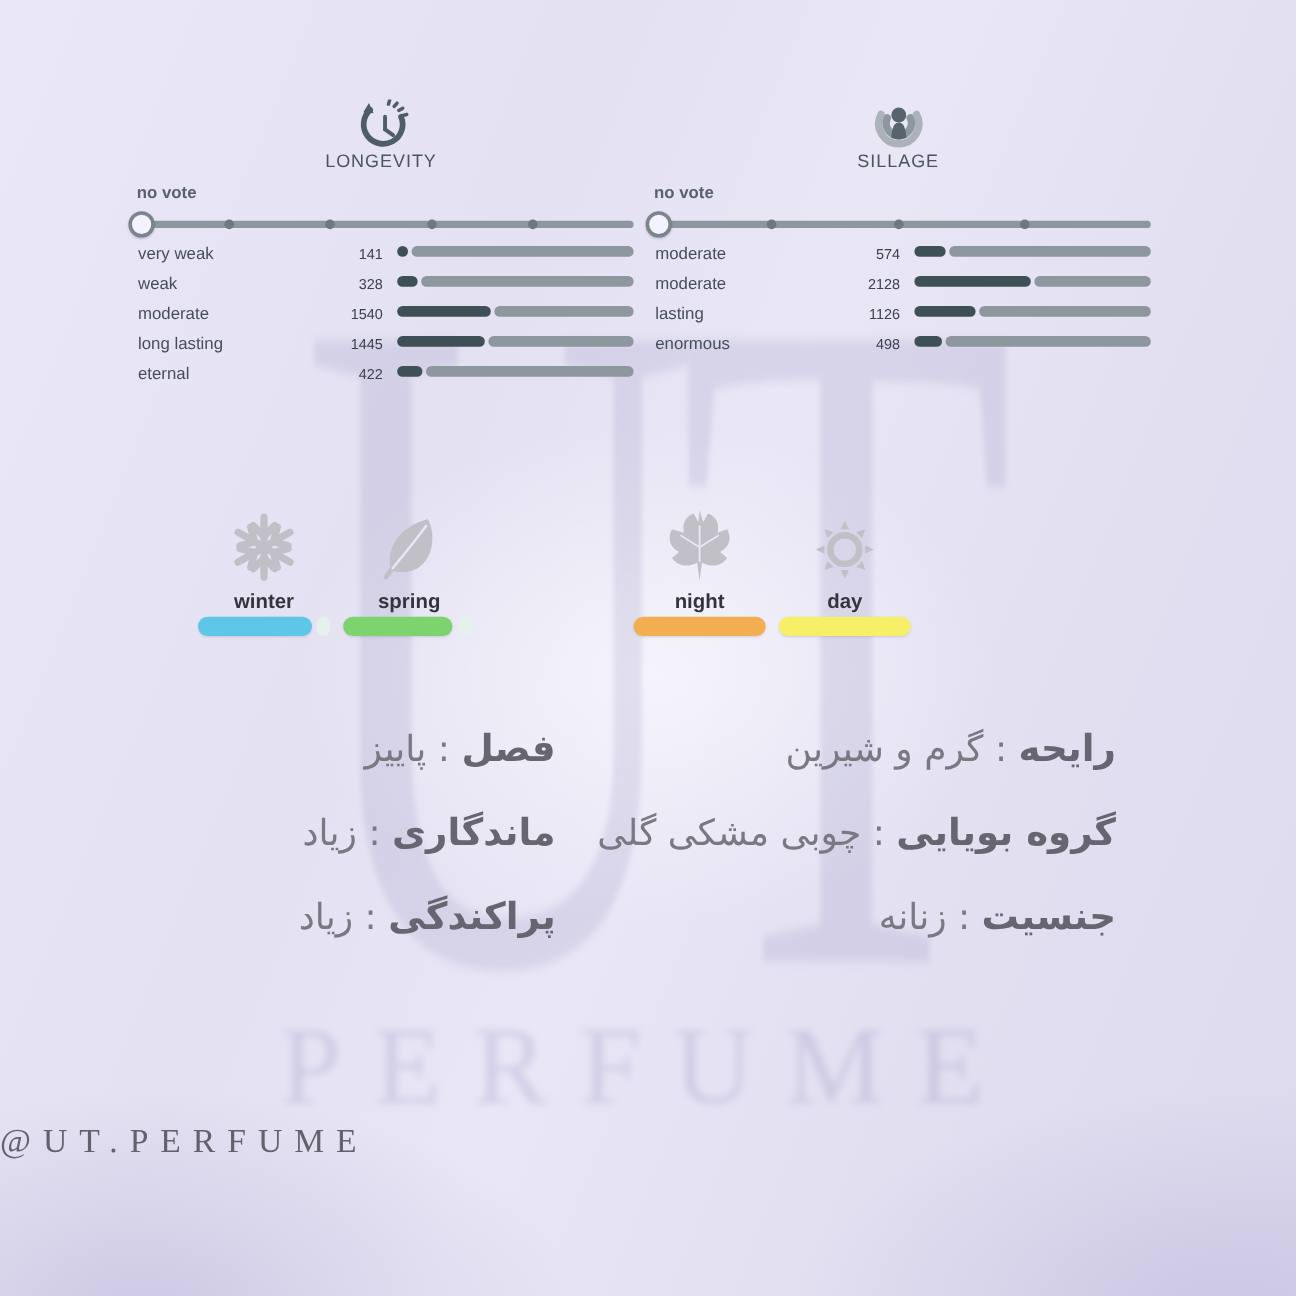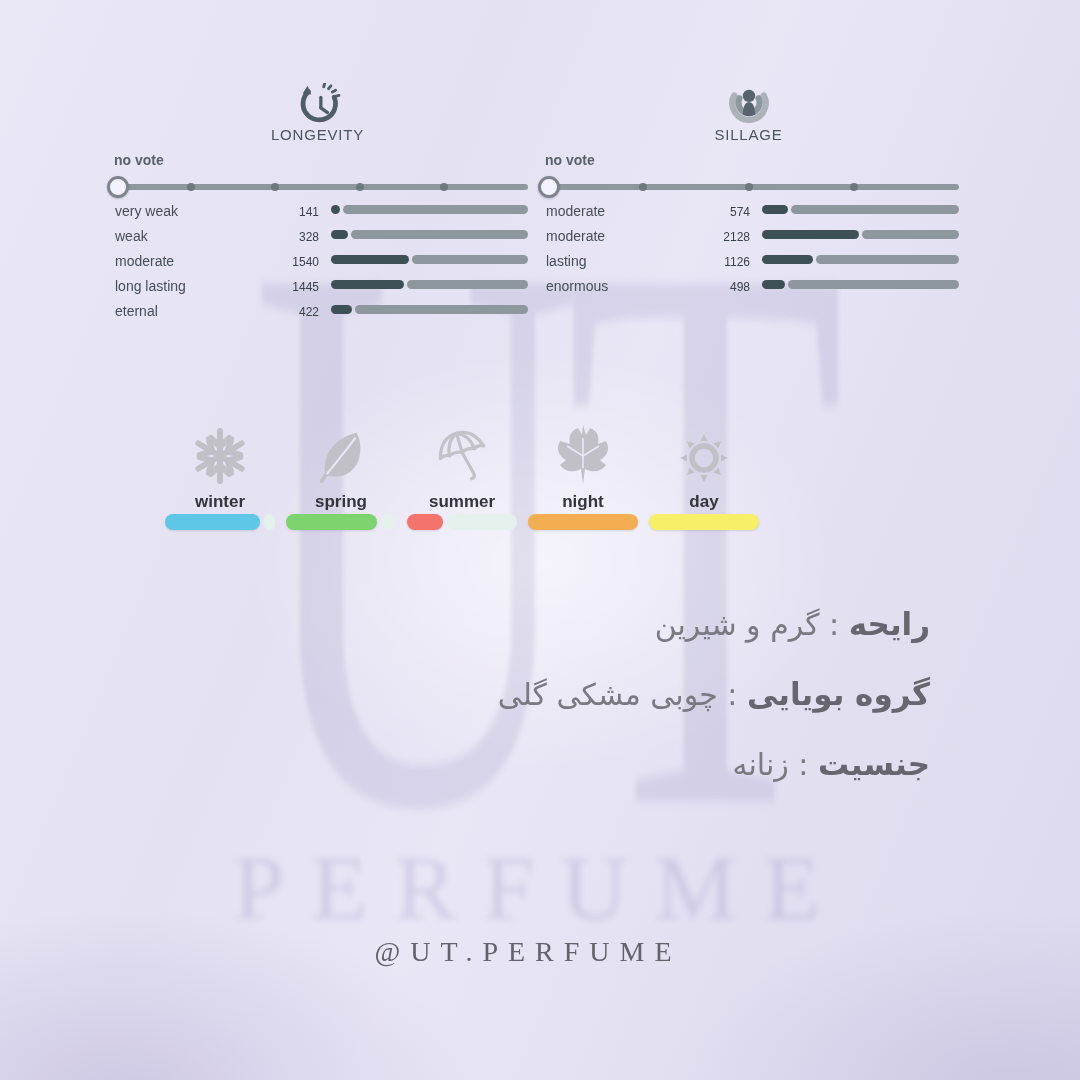--- a/index.html
+++ b/index.html
@@ -55,21 +55,21 @@
   .season-fill{height:16px;border-radius:8px;box-shadow:0 1px 2px rgba(90,90,120,.18);}
   .season-rest{flex:1;height:16px;border-radius:8px;background:rgba(228,241,237,0.85);}
   
   .details-col{position:absolute;top:606px;direction:rtl;text-align:right;font-family:"DejaVu Sans",sans-serif;}
   #details-left{right:617px;width:400px;}
   #details-right{right:150px;width:420px;}
   .detail-line{height:70px;font-size:30px;color:#7a7881;white-space:nowrap;}
   .detail-line b{font-weight:700;color:#67656f;font-size:31px;}
   
   .footer-handle{
-    position:absolute;left:0;right:24px;top:936px;text-align:center;
+    position:absolute;left:0;right:24px;top:936px;
     font-family:"Liberation Serif","DejaVu Serif",serif;font-size:28px;
     letter-spacing:10px;color:#63616b;
   }
   svg{display:block;}
 </style>
 </head>
 <body>
 
 <div id="canvas">
 
@@ -238,39 +238,20 @@
         <path d="M10 56 C11.5 53.5 13 51.5 14 50" stroke="#c0c0c6" stroke-width="4" stroke-linecap="round" fill="none"></path>
       </svg>
     </div>
     <div class="season-label">spring</div>
     <div class="season-bar">
         <div class="season-fill" style="background: rgb(125, 212, 110); width: 83%;"></div>
         <div class="season-rest" style="background: rgb(228, 241, 237);"></div>
       </div>
   </div>
 
-  <div class="season" style="left:407px">
-    <div class="season-icon">
-      <svg width="60" height="62" viewBox="0 0 64 62">
-        <g transform="rotate(-16 32 28)" stroke="#c2c2c8" stroke-width="3.4" fill="none" stroke-linecap="round">
-          <path d="M8 28 Q14 7 32 7 Q50 7 56 28"></path>
-          <path d="M8 28 Q14 25 18 28 Q25 25 32 28 Q39 25 46 28 Q50 25 56 28"></path>
-          <path d="M18 28 Q20 12 32 7"></path>
-          <path d="M46 28 Q44 12 32 7"></path>
-          <line x1="32" y1="7" x2="32" y2="28"></line>
-          <path d="M32 28 L38 54 Q38 58 34 58"></path>
-        </g>
-      </svg>
-    </div>
-    <div class="season-label">summer</div>
-    <div class="season-bar">
-        <div class="season-fill" style="background: rgb(244, 115, 109); width: 33%;"></div>
-        <div class="season-rest" style="background: rgb(228, 241, 237);"></div>
-      </div>
-  </div>
 
   <div class="season" style="left:528px">
     <div class="season-icon">
       <svg width="60" height="62" viewBox="0 0 60 62">
         <path d="M30 60 L28 45 C20 49 12 48 7 41 L13 36 C5 32 3 24 7 17 L17 20 C15 12 19 6 25 4 L29 11 L30 1 L33 11 L37 4 C43 6 47 12 45 20 L53 17 C57 24 55 32 47 36 L53 41 C48 48 40 49 32 45 L30 60 Z" fill="#c0c0c6"></path>
         <g stroke="#e9e7f5" stroke-width="1.6">
           <line x1="30" y1="44" x2="30" y2="14"></line>
             <line x1="30" y1="32" x2="14" y2="22"></line>
             <line x1="30" y1="32" x2="46" y2="22"></line>
         </g>
@@ -314,20 +295,25 @@
         </g>
       </svg>
     </div>
     <div class="season-label">day</div>
     <div class="season-bar">
         <div class="season-fill" style="background: rgb(248, 239, 105); width: 100%;"></div>
       </div>
   </div>
 
 
+  <div class="details-col" id="details-left">
+    <div class="detail-line"><b>فصل</b><span> : </span><span>پاییز</span></div>
+    <div class="detail-line"><b>ماندگاری</b><span> : </span><span>زیاد</span></div>
+    <div class="detail-line"><b>پراکندگی</b><span> : </span><span>زیاد</span></div>
+  </div>
   <div class="details-col" id="details-right">
     <div class="detail-line"><b>رایحه</b><span> : </span><span>گرم و شیرین</span></div>
     <div class="detail-line"><b>گروه بویایی</b><span> : </span><span>چوبی مشکی گلی</span></div>
     <div class="detail-line"><b>جنسیت</b><span> : </span><span>زنانه</span></div>
   </div>
 
   <div class="footer-handle">@UT.PERFUME</div>
 
 </div>
 

